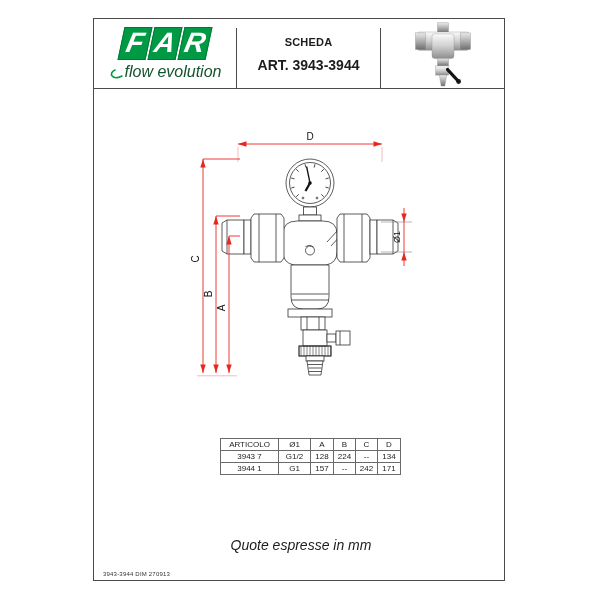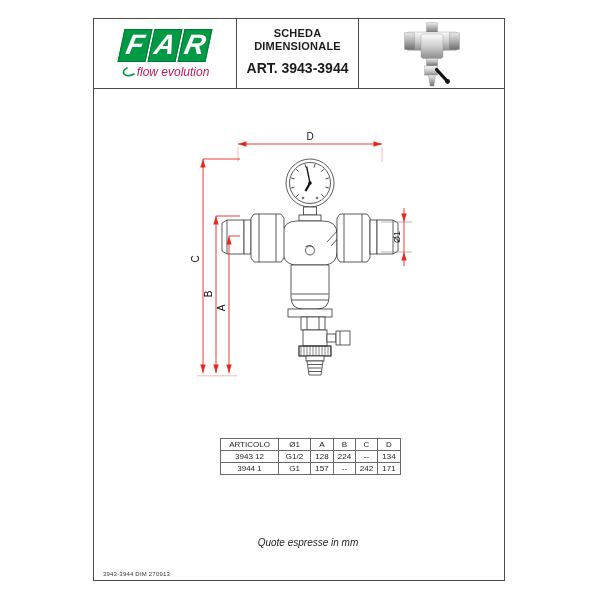--- a/index.html
+++ b/index.html
@@ -11,52 +11,52 @@
     position:absolute;left:93px;top:18px;width:412px;height:563px;
     border:1px solid #4a4a4a;background:#fff;box-sizing:border-box;
   }
   
   .header{
     position:absolute;top:0;left:0;right:0;height:70px;
     border-bottom:1px solid #4a4a4a;display:flex;box-sizing:border-box;
   }
   .logo-cell{width:142px;display:flex;flex-direction:column;align-items:center;justify-content:center;}
   .title-cell{
-    width:123px;border-left:1px solid #4a4a4a;border-right:1px solid #4a4a4a;
-    text-align:center;padding-top:8px;box-sizing:border-box;
+    width:145px;border-left:1px solid #4a4a4a;border-right:1px solid #4a4a4a;
+    text-align:center;padding-top:8px;box-sizing:border-box;margin-top:9px;
   }
   .photo-cell{flex:1;display:flex;align-items:center;justify-content:center;}
   .title-line{font-weight:bold;font-size:11px;line-height:12.5px;color:#1c1c1c;letter-spacing:0.2px;}
   .article{font-weight:bold;font-size:14px;color:#1c1c1c;margin-top:8px;}
   .logo-tiles{display:flex;gap:2px;transform:skewX(-12deg);}
   .tile{
     width:28px;height:33px;background:#009a44;color:#fff;font-weight:bold;font-style:italic;
     font-size:28px;display:flex;align-items:center;justify-content:center;line-height:1;
     padding-bottom:2px;box-sizing:border-box;border:1px solid #007a36;
   }
   .tagline-row{display:flex;align-items:flex-end;margin-top:3px;}
-  .tagline{font-style:italic;font-size:12px;color:#be185d;margin-left:1px;}
+  .tagline{font-style:italic;font-size:16px;color:#14532d;margin-left:1px;}
   
   .drawing-svg{position:absolute;left:0;top:0;width:410px;height:561px;}
   
   .table-wrap{position:absolute;left:126px;top:419px;}
   table{border-collapse:collapse;}
   th,td{
     border:1px solid #6a6a6a;font-size:8px;font-weight:normal;color:#1c1c1c;
     text-align:center;padding:1px 2px;height:11px;box-sizing:border-box;white-space:nowrap;
   }
   th:nth-child(1),td:nth-child(1){width:58px;margin-left:36px;}
   th:nth-child(2),td:nth-child(2){width:32px;}
   th:nth-child(3),td:nth-child(3){width:23px;}
   th:nth-child(4),td:nth-child(4){width:22px;}
   th:nth-child(5),td:nth-child(5){width:22px;}
   th:nth-child(6),td:nth-child(6){width:23px;}
   .caption{
-    position:absolute;left:121px;top:518px;width:186px;text-align:center;
-    font-style:italic;font-size:10px;color:#1c1c1c;
+    position:absolute;left:114px;top:518px;width:186px;text-align:center;
+    font-style:italic;font-size:14px;color:#1c1c1c;
   }
   .footer-code{
     position:absolute;left:9px;bottom:3px;font-size:6px;color:#333;letter-spacing:0.2px;
   }
 </style>
 </head>
 <body>
 
 <div class="page">
 
@@ -70,21 +70,20 @@
       <div class="tagline-row">
         <svg width="15" height="14" viewBox="0 0 15 14">
           <path d="M13,9 C3,14 -1,6 6,3" stroke="#009a44" stroke-width="1.6" fill="none" stroke-linecap="round"></path>
         </svg>
         <span class="tagline">flow evolution</span>
       </div>
     </div>
 
     <div class="title-cell">
       <div class="title-line">SCHEDA</div>
-      <div class="title-line">DIMENSIONALE</div>
       <div class="article">ART. 3943-3944</div>
     </div>
 
     <div class="photo-cell">
 
       <svg width="60" height="66" viewBox="0 0 60 72">
         <defs>
           <linearGradient id="silver" x1="0" y1="0" x2="0" y2="1">
             <stop offset="0" stop-color="#fbfbfb"></stop>
               <stop offset="0.5" stop-color="#cfcfcf"></stop>
@@ -251,21 +250,21 @@
             <th>ARTICOLO</th>
             <th>Ø1</th>
             <th>A</th>
             <th>B</th>
             <th>C</th>
             <th>D</th>
           </tr>
         </thead>
         <tbody>
           <tr>
-            <td>3943 12</td>
+            <td>3943 7</td>
             <td>G1/2</td>
             <td>128</td>
             <td>224</td>
             <td>--</td>
             <td>134</td>
           </tr>
           <tr>
             <td>3944 1</td>
             <td>G1</td>
             <td>157</td>

